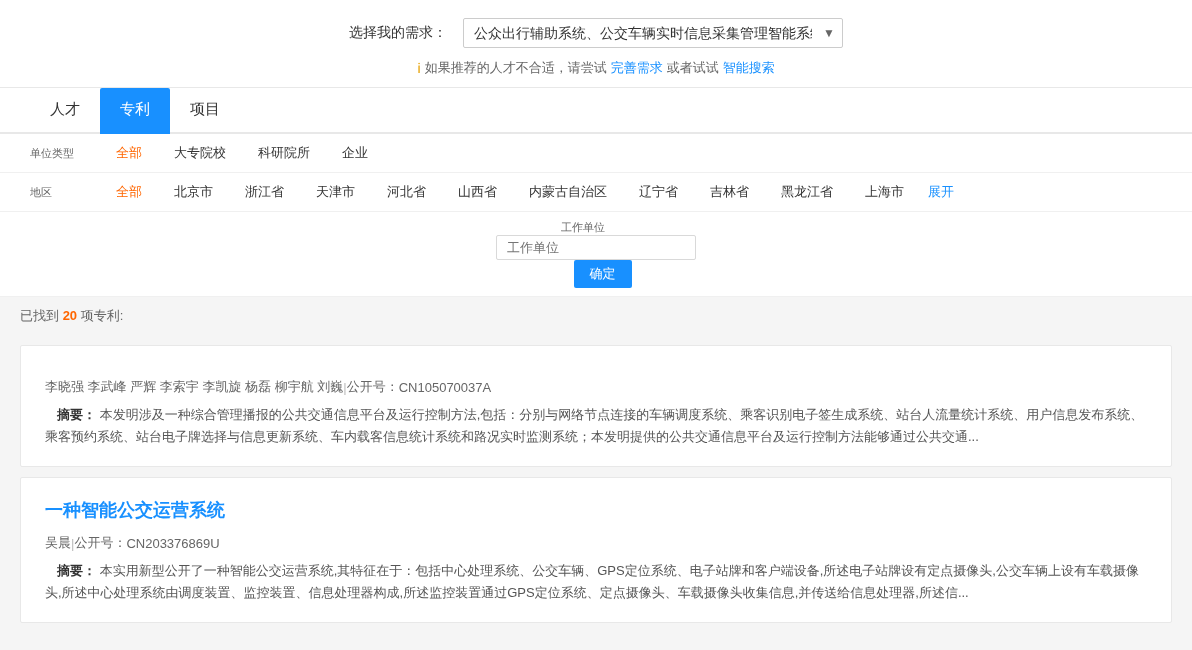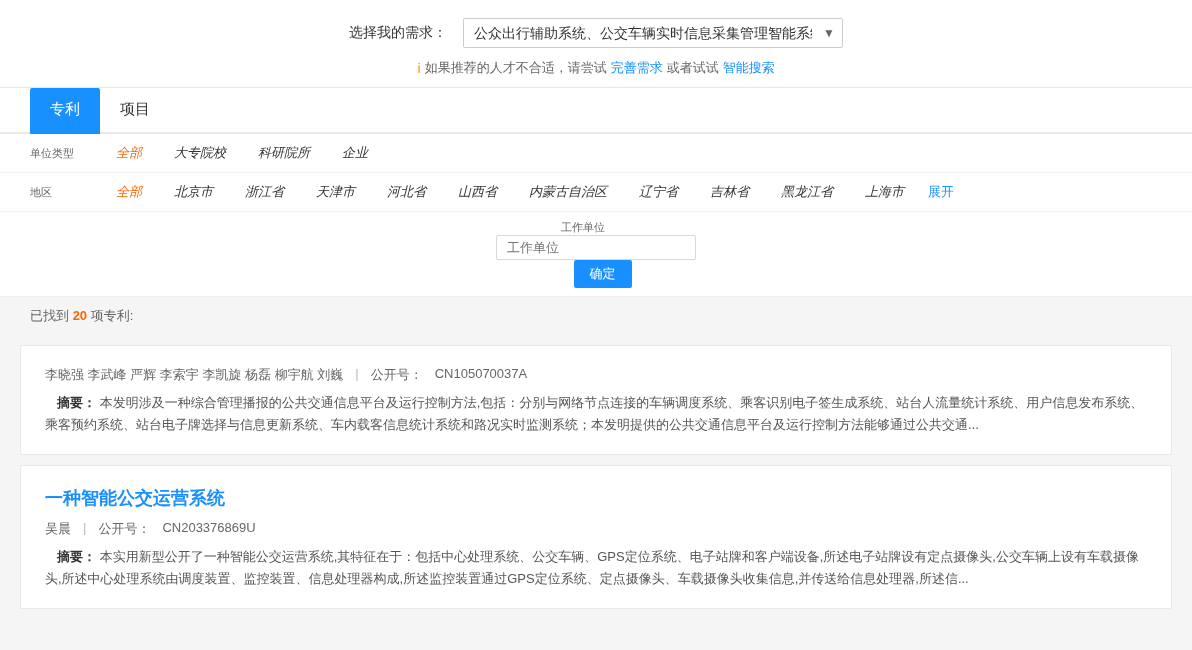--- a/index.html
+++ b/index.html
@@ -138,21 +138,20 @@
       align-items: center;
       flex-wrap: wrap;
       gap: 0;
     }
 
     .filter-option {
       padding: 2px 16px;
       font-size: 13px;
       color: #333;
       cursor: pointer;
-      font-style: italic;
     }
 
     .filter-option.active {
       color: #ff6600;
     }
 
     .work-unit-input {
       border: 1px solid #d9d9d9;
       padding: 4px 10px;
       font-size: 13px;
@@ -175,21 +174,21 @@
 
     .show-more {
       color: #1890ff;
       font-size: 13px;
       cursor: pointer;
       margin-left: 8px;
     }
 
     
     .results-header {
-      padding: 10px 30px;
+      padding: 10px 20px;
       font-size: 13px;
       color: #666;
       background: #f5f5f5;
     }
 
     .results-header .count {
       color: #ff6600;
       font-weight: bold;
     }
 
@@ -207,22 +206,24 @@
       font-weight: bold;
       margin-bottom: 10px;
       cursor: pointer;
     }
 
     .result-meta {
       font-size: 13px;
       color: #666;
       margin-bottom: 8px;
       display: flex;
+      align-items: center;
       flex-wrap: wrap;
-      gap: 12px;
+      gap: 0;
+      margin-top: 12px;
     }
 
     .result-meta .divider {
       color: #bbb;
     }
 
     .result-abstract {
       font-size: 13px;
       color: #555;
       line-height: 1.7;
@@ -250,20 +251,21 @@
   <div class="info-row">
     <span class="info-icon">ℹ</span>
     <span>如果推荐的人才不合适，请尝试</span>
     <a class="info-link">完善需求</a>
     <span>或者试试</span>
     <a class="info-link">智能搜索</a>
   </div>
 </div>
 
 <div class="main-tabs">
+  <div class="tab-item">人才</div>
   <div class="tab-item active">专利</div>
   <div class="tab-item">项目</div>
 </div>
 
 <div class="filter-bar">
 
   <div class="filter-row">
     <span class="filter-label">单位类型</span>
     <div class="filter-options">
       <span class="filter-option active">全部</span>

